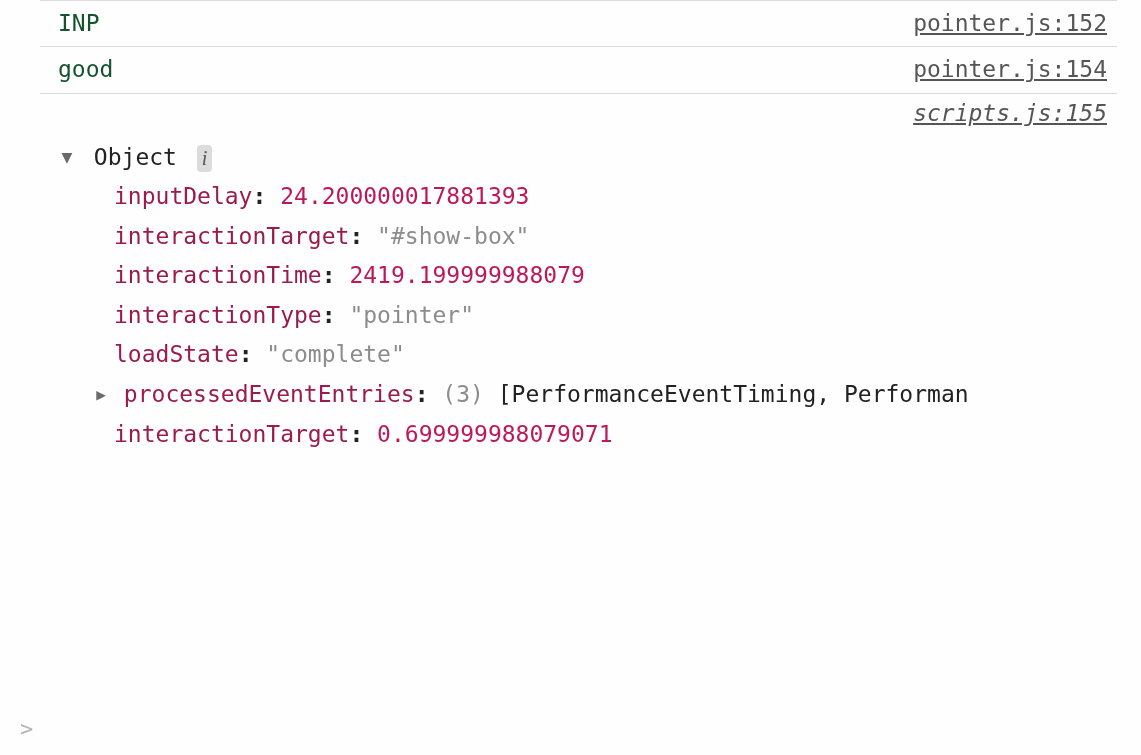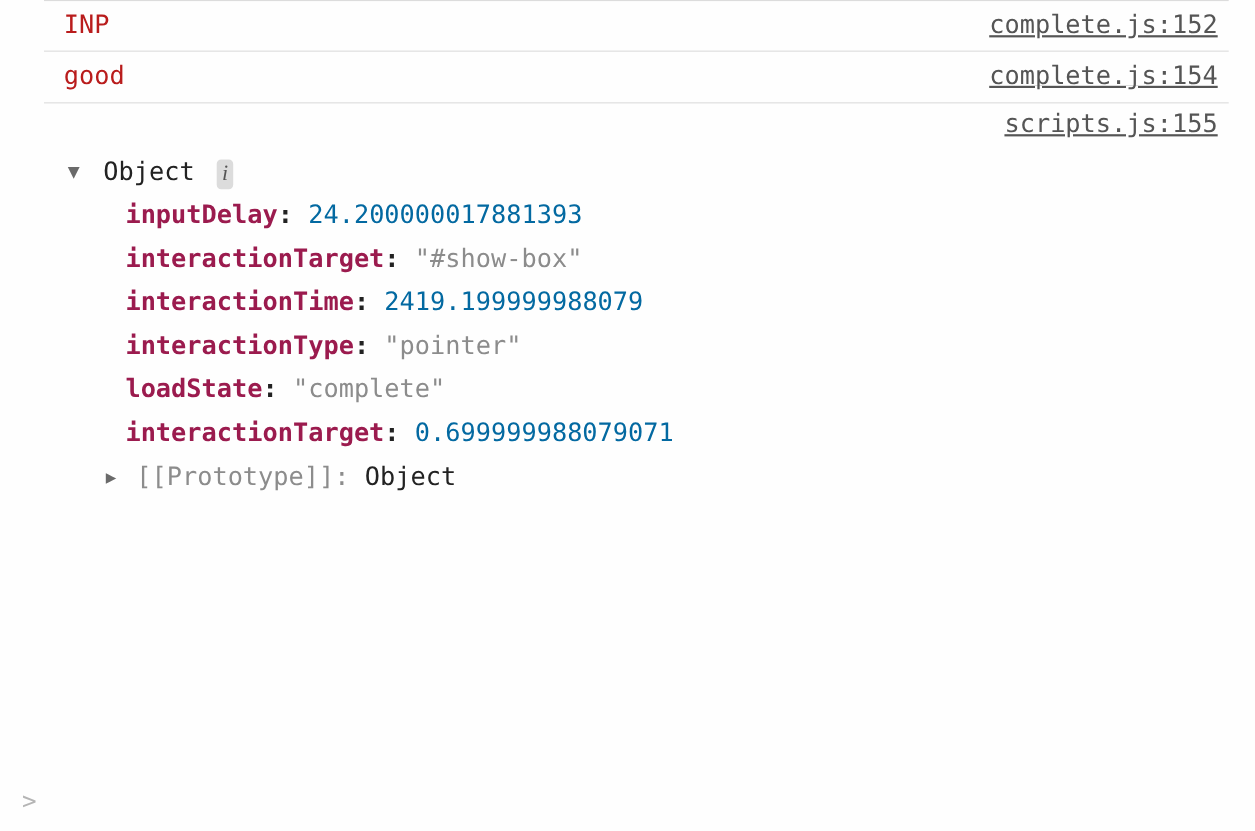--- a/index.html
+++ b/index.html
@@ -17,40 +17,41 @@
       display: flex;
       justify-content: space-between;
       align-items: center;
       border-bottom: 1px solid #dcdcdc;
       padding: 6px 10px 6px 18px;
       margin-left: 40px;
       margin-right: 24px;
       line-height: 1.45;
     }
     .log-row:first-child { border-top: 1px solid #dcdcdc; }
-    .log-msg { color: #b91c1c; }
+    .log-msg { color: #14532d; }
     .src-link {
       color: #555;
       text-decoration: underline;
       cursor: pointer;
       white-space: nowrap;
     }
     .obj-row {
       margin-left: 40px;
       margin-right: 24px;
       padding: 6px 10px 6px 18px;
     }
     .obj-header-row {
       display: flex;
       justify-content: space-between;
       align-items: flex-end;
       margin-left: 40px;
       margin-right: 24px;
       padding: 6px 10px 6px 18px;
       border-bottom: none;
+      font-style: italic;
     }
     .obj-block { margin-top: 22px; }
     .obj-line {
       line-height: 1.72;
       white-space: nowrap;
       overflow: hidden;
     }
     .tri {
       display: inline-block;
       width: 18px;
@@ -68,47 +69,47 @@
       color: #555;
       border-radius: 4px;
       padding: 0 5px;
       font-family: "Georgia", serif;
       font-style: italic;
       font-size: 20px;
       margin-left: 6px;
       line-height: 1.35;
     }
     .indent1 { padding-left: 56px; }
-    .prop-key { color: #9b1b4e; font-weight: 700; }
+    .prop-key { color: #9b1b4e; font-weight: 400; }
     .prop-colon { color: #222; font-weight: 700; }
-    .prop-val-num { color: #0369a1; }
+    .prop-val-num { color: #be185d; }
     .prop-val-str { color: #8c8c8c; }
     .proto { color: #8c8c8c; }
     .count { color: #8c8c8c; }
     .arrtxt { color: #222; }
     .prompt {
       position: absolute;
       left: 20px;
       bottom: 14px;
       color: #b5b5b5;
       font-size: 22px;
     }
   </style>
 </head>
 <body>
 
 <div class="console">
 
   <div class="log-row">
     <span class="log-msg">INP</span>
-    <a class="src-link">complete.js:152</a>
+    <a class="src-link">pointer.js:152</a>
   </div>
   <div class="log-row">
     <span class="log-msg">good</span>
-    <a class="src-link">complete.js:154</a>
+    <a class="src-link">pointer.js:154</a>
   </div>
 
   <div class="obj-header-row">
     <span></span>
     <a class="src-link">scripts.js:155</a>
   </div>
 
   <div class="obj-row obj-block" style="margin-top:0;">
     <div class="obj-line">
       <span class="tri tri-down"></span>
@@ -124,23 +125,23 @@
     </div>
     <div class="obj-line indent1">
       <span class="prop-key">interactionTime</span><span class="prop-colon">: </span><span class="prop-val-num">2419.199999988079</span>
     </div>
     <div class="obj-line indent1">
       <span class="prop-key">interactionType</span><span class="prop-colon">: </span><span class="prop-val-str">"pointer"</span>
     </div>
     <div class="obj-line indent1">
       <span class="prop-key">loadState</span><span class="prop-colon">: </span><span class="prop-val-str">"complete"</span>
     </div>
+    <div class="obj-line indent1" style="padding-left:34px;">
+      <span class="tri tri-right"></span>
+      <span class="prop-key">processedEventEntries</span><span class="prop-colon">: </span><span class="count">(3)</span> <span class="arrtxt">[PerformanceEventTiming, Performan</span>
+    </div>
     <div class="obj-line indent1">
       <span class="prop-key">interactionTarget</span><span class="prop-colon">: </span><span class="prop-val-num">0.699999988079071</span>
-    </div>
-    <div class="obj-line indent1" style="padding-left:34px;">
-      <span class="tri tri-right"></span>
-      <span class="proto">[[Prototype]]</span><span class="proto">: </span><span class="arrtxt">Object</span>
     </div>
   </div>
 
   <div class="prompt">&gt;</div>
 </div>
 
 </body></html>

